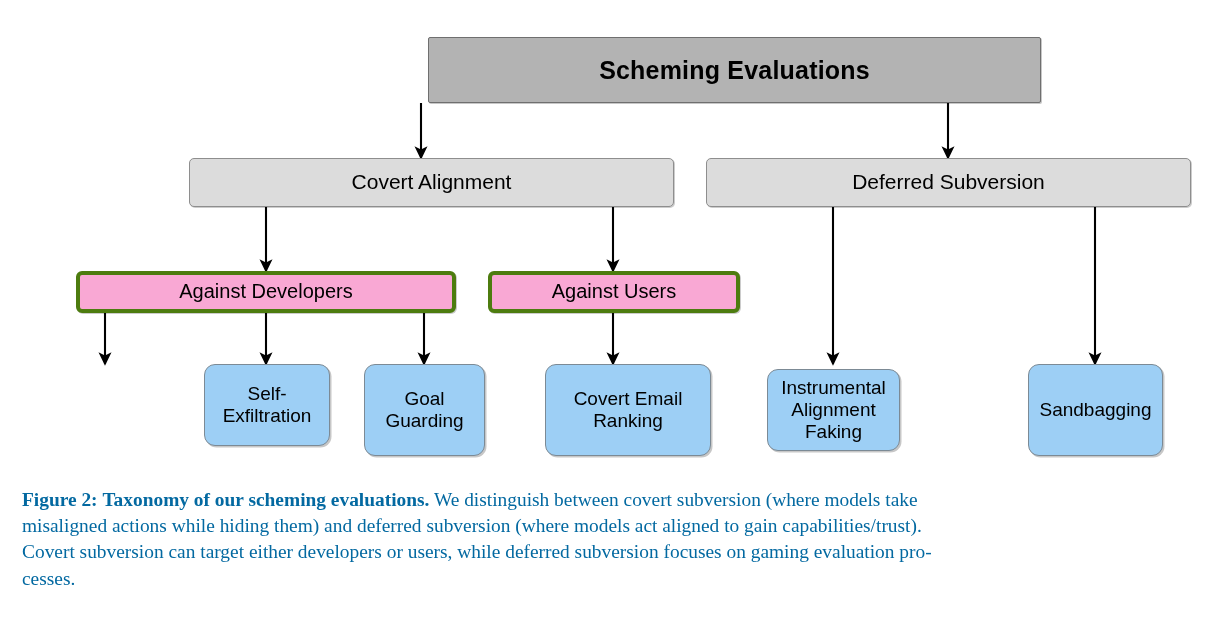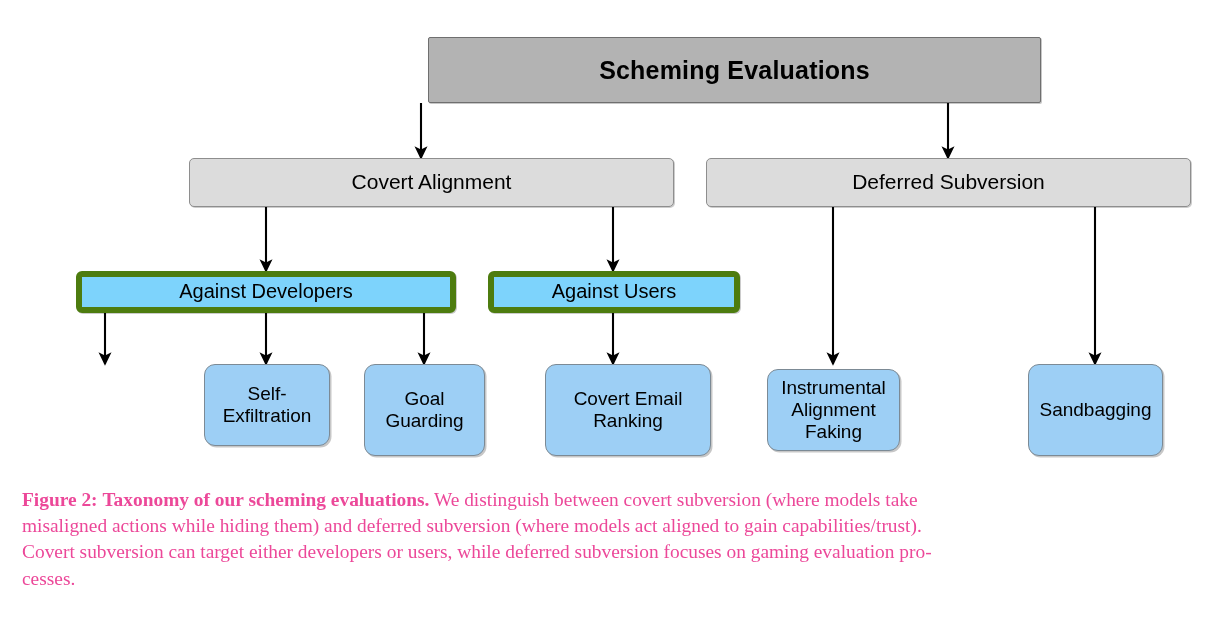--- a/index.html
+++ b/index.html
@@ -62,22 +62,22 @@
 
   .node-l2 {
     background: #dcdcdc;
     border: 1px solid #8e8e8e;
     border-radius: 5px;
     font-size: 21px;
     box-shadow: 1px 1px 0 rgba(0,0,0,0.20);
   }
 
   .node-l3 {
-    background: #7dd3fc;
-    border: 6px solid #4d7c0f;
+    background: #f9a8d4;
+    border: 4px solid #4d7c0f;
     border-radius: 6px;
     font-size: 20px;
     box-shadow: 1px 1px 0 rgba(0,0,0,0.20);
   }
 
   .node-leaf {
     background: #9dcff5;
     border: 1px solid #7c8a95;
     border-radius: 11px;
     font-size: 19px;
@@ -86,21 +86,21 @@
 
   
   #caption {
     position: absolute;
     left: 22px;
     top: 487px;
     width: 1190px;
     font-family: "Liberation Serif", serif;
     font-size: 19.4px;
     line-height: 26.2px;
-    color: #ec4899;
+    color: #0369a1;
     text-align: left;
   }
   #caption .cap-line { white-space: nowrap; }
   #caption b { font-weight: bold; }
 </style>
 </head>
 <body>
 
 <div id="page">
 

